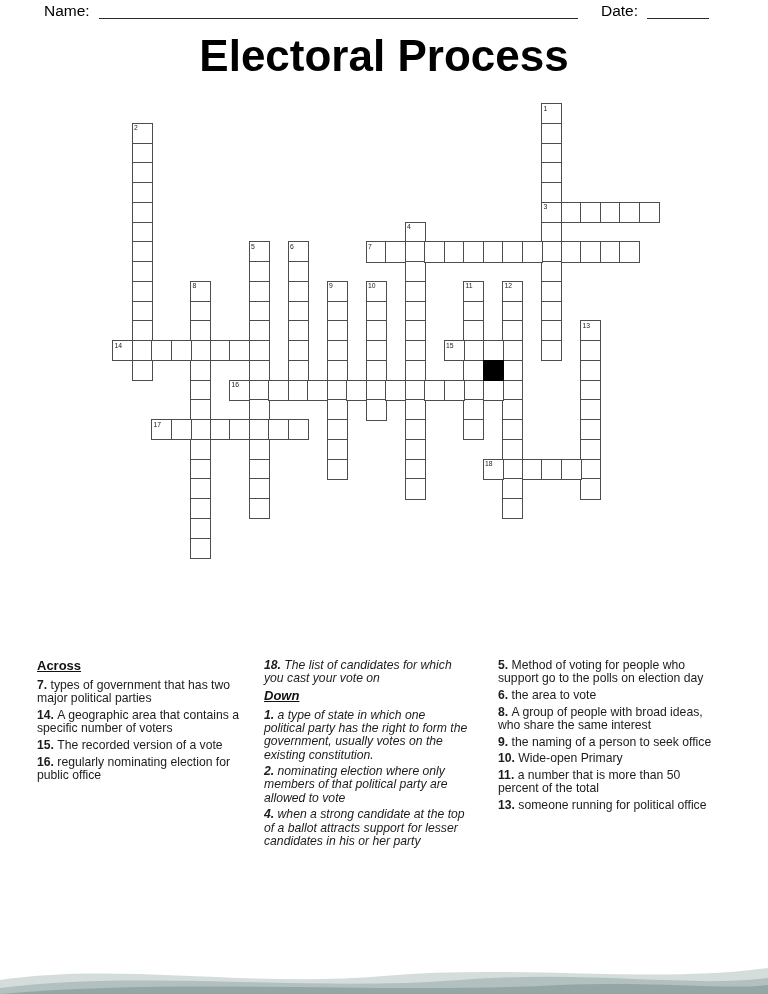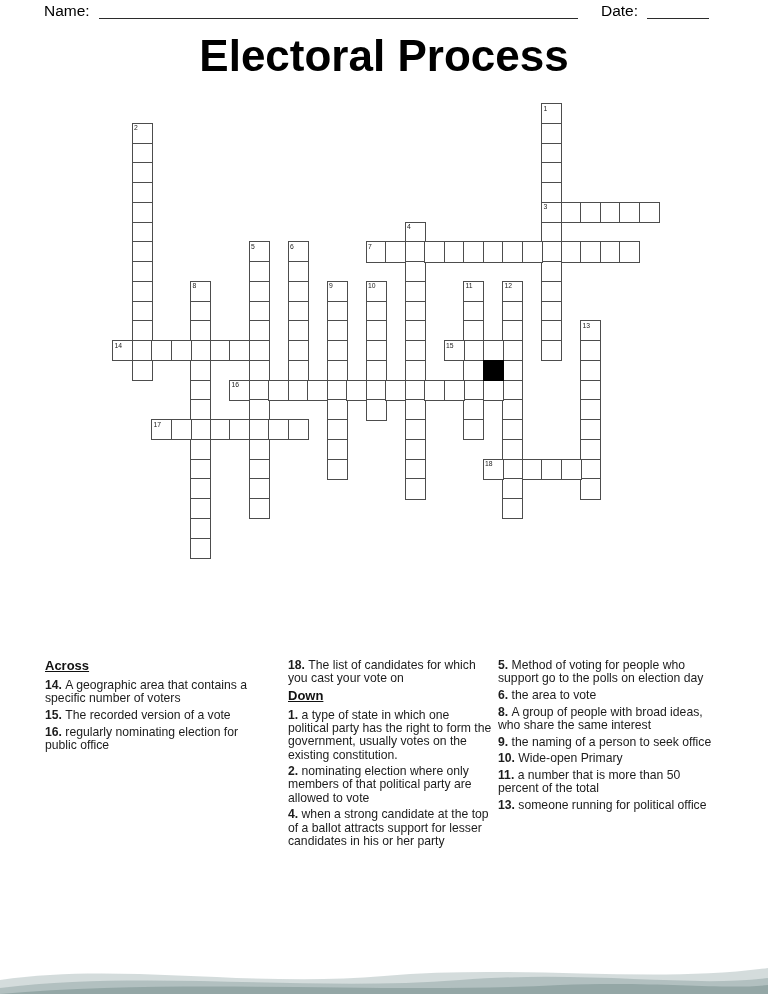--- a/index.html
+++ b/index.html
@@ -17,22 +17,22 @@
   .cell{
     position:absolute;box-sizing:border-box;background:#fff;
     border:1.6px solid #4d4d4d;
   }
   .cell.black{background:#000;border-color:#000;}
   .cellnum{
     position:absolute;left:1.5px;top:0.5px;font-size:6.8px;line-height:7.5px;color:#222;
   }
   .clues{position:absolute;left:0;top:659px;width:768px;}
   .clue-col{position:absolute;top:0;}
-  .clue-col.c1{left:45px;width:216px;}
-  .clue-col.c2{left:288px;width:204px;}
+  .clue-col.c1{left:37px;width:216px;}
+  .clue-col.c2{left:264px;width:204px;font-style:italic;}
   .clue-col.c3{left:498px;width:224px;}
   .clue-header{
     font-size:13px;font-weight:bold;text-decoration:underline;
     margin:0 0 6px 0;line-height:14px;color:#111;
   }
   .clue{font-size:12.2px;line-height:13.2px;margin:0 0 3.5px 0;color:#1c1c1c;}
   .clue-num{font-weight:bold;}
   .wave-footer{position:absolute;left:0;bottom:0;width:768px;height:40px;display:block;}
 </style>
 </head>
@@ -245,20 +245,21 @@
     </div>
     <div class="cell" style="left: 409.5px; top: 355.5px; width: 21.1px; height: 21.35px;"></div>
     <div class="cell" style="left: 429px; top: 355.5px; width: 21.1px; height: 21.35px;"></div>
     <div class="cell" style="left: 448.5px; top: 355.5px; width: 21.1px; height: 21.35px;"></div>
     <div class="cell black" style="left: 370.5px; top: 256.75px; width: 21.1px; height: 21.35px;"></div>
   </div>
 
 <div class="clues">
   <div class="clue-col c1">
       <div class="clue-header">Across</div>
+      <div class="clue"><span class="clue-num">7. </span><span>types of government that has two major political parties</span></div>
       <div class="clue"><span class="clue-num">14. </span><span>A geographic area that contains a specific number of voters</span></div>
       <div class="clue"><span class="clue-num">15. </span><span>The recorded version of a vote</span></div>
       <div class="clue"><span class="clue-num">16. </span><span>regularly nominating election for public office</span></div>
     </div>
   <div class="clue-col c2">
       <div class="clue"><span class="clue-num">18. </span><span>The list of candidates for which you cast your vote on</span></div>
       <div class="clue-header">Down</div>
       <div class="clue"><span class="clue-num">1. </span><span>a type of state in which one political party has the right to form the government, usually votes on the existing constitution.</span></div>
       <div class="clue"><span class="clue-num">2. </span><span>nominating election where only members of that political party are allowed to vote</span></div>
       <div class="clue"><span class="clue-num">4. </span><span>when a strong candidate at the top of a ballot attracts support for lesser candidates in his or her party</span></div>

